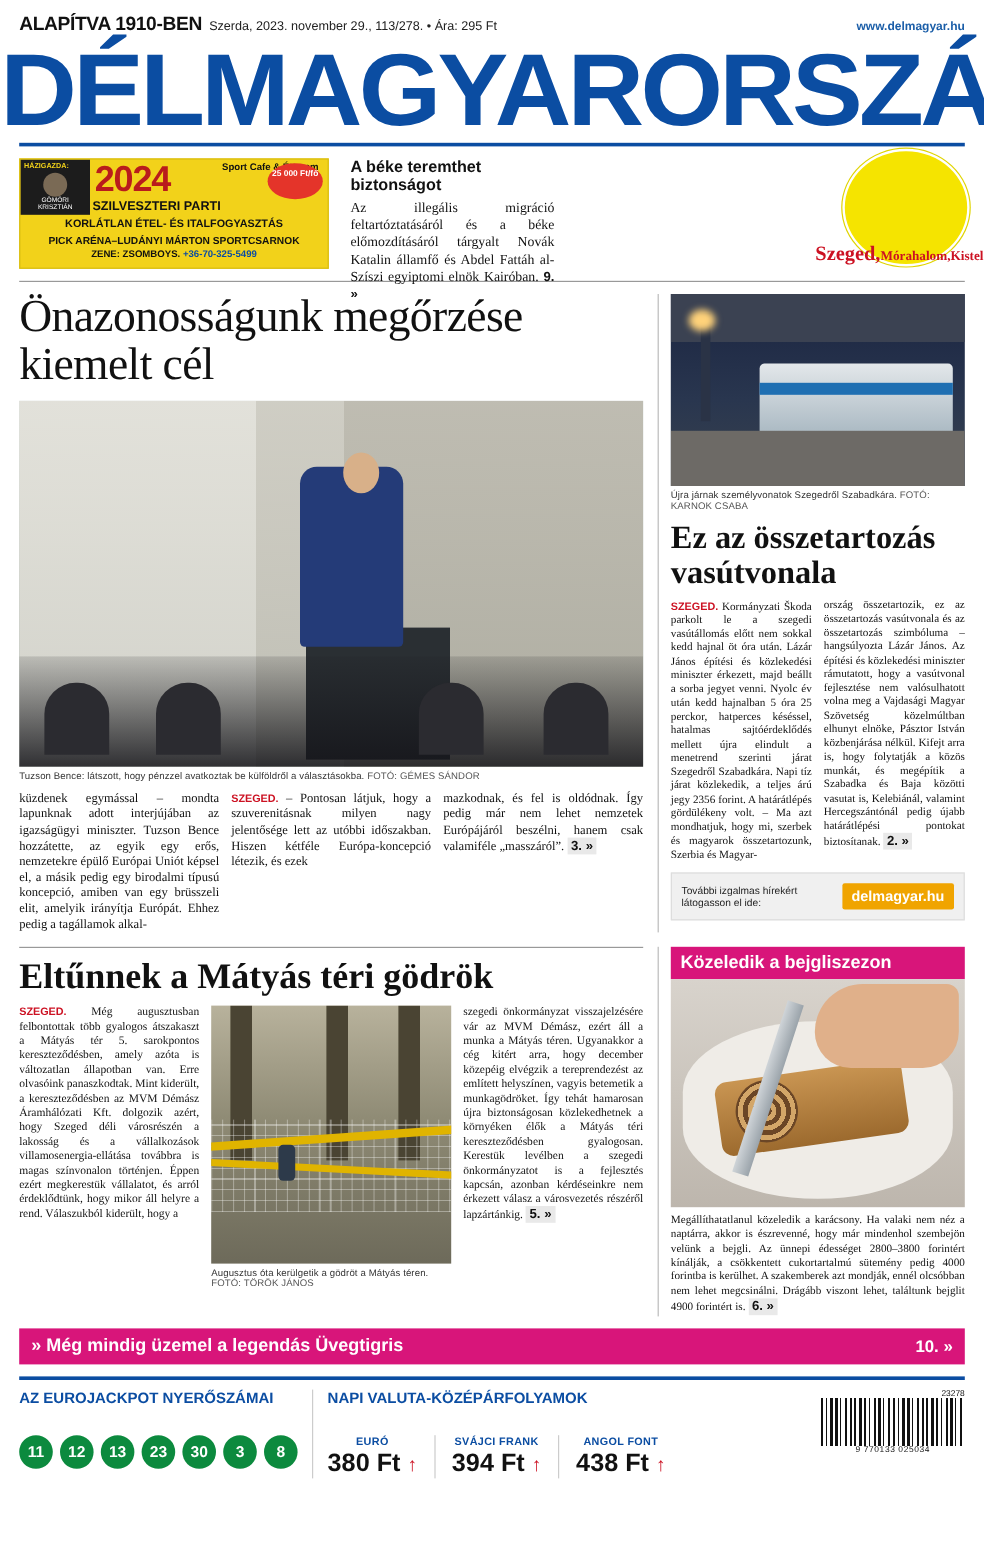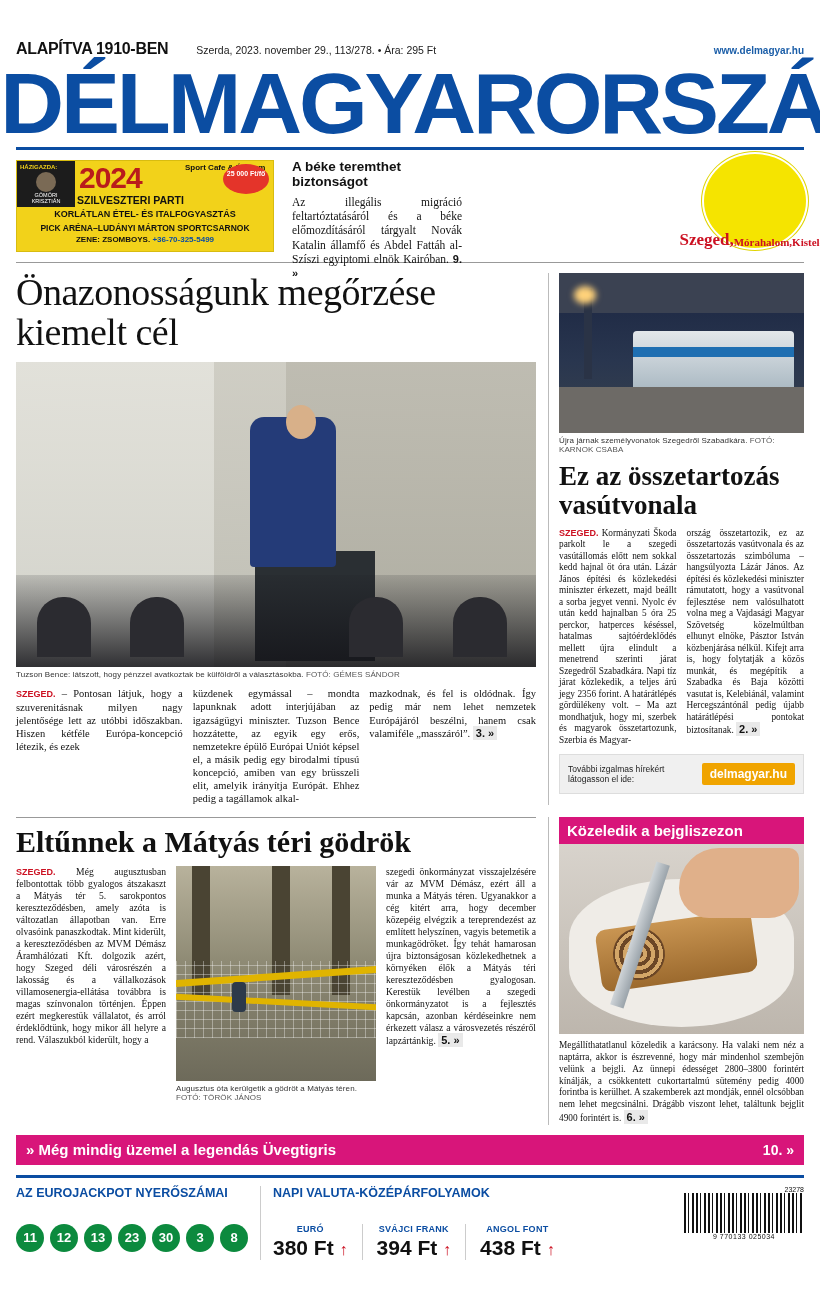--- a/index.html
+++ b/index.html
@@ -7,21 +7,21 @@
   body {
     width:820px; height:1293px;
     background:#ffffff;
     font-family:"Liberation Serif", serif;
     color:#111;
     overflow:hidden;
   }
   .page { position:relative; width:820px; height:1293px; padding:0 16px; }
 
   
-  .top-strip { display:flex; align-items:baseline; gap:28px; padding-top:40px; }
+  .top-strip { display:flex; align-items:baseline; gap:6px; padding-top:12px; }
   .founded {
     font-family:"Liberation Sans", sans-serif;
     font-weight:bold; font-size:16px; letter-spacing:-0.3px; color:#111;
   }
   .issue-line { font-family:"Liberation Sans", sans-serif; font-size:10.5px; color:#222; }
   .web-url { margin-left:auto; font-family:"Liberation Sans", sans-serif; font-weight:bold; font-size:10px; color:#1b5ea8; }
   .masthead {
     font-family:"Liberation Sans", sans-serif;
     font-weight:bold;
     font-size:85px;
@@ -263,25 +263,25 @@
           <div class="h3"></div>
           <div class="h4"></div>
       </div>
       <div class="cap">
         <span>Tuzson Bence: látszott, hogy pénzzel avatkoztak be külföldről a választásokba.</span>
         <span class="credit">FOTÓ: GÉMES SÁNDOR</span>
       </div>
 
       <div class="cols3">
         <div>
+          <span>küzdenek egymással – mondta lapunknak adott interjújában az igazságügyi miniszter. Tuzson Bence hozzátette, az egyik egy erős, nemzetekre épülő Európai Uniót képsel el, a másik pedig egy birodalmi típusú koncepció, amiben van egy brüsszeli elit, amelyik irányítja Európát. Ehhez pedig a tagállamok alkal-</span>
+        </div>
+        <div>
           <span class="dateline">SZEGED.</span>
           <span>– Pontosan látjuk, hogy a szuverenitásnak milyen nagy jelentősége lett az utóbbi időszakban. Hiszen kétféle Európa-koncepció létezik, és ezek</span>
-        </div>
-        <div>
-          <span>küzdenek egymással – mondta lapunknak adott interjújában az igazságügyi miniszter. Tuzson Bence hozzátette, az egyik egy erős, nemzetekre épülő Európai Uniót képsel el, a másik pedig egy birodalmi típusú koncepció, amiben van egy brüsszeli elit, amelyik irányítja Európát. Ehhez pedig a tagállamok alkal-</span>
         </div>
         <div>
           <span>mazkodnak, és fel is oldódnak. Így pedig már nem lehet nemzetek Európájáról beszélni, hanem csak valamiféle „masszáról”.</span>
           <span class="jump">3.</span>
         </div>
       </div>
     </div>
 
     <div class="col-right">
       <div class="photo r-photo ph-train">

